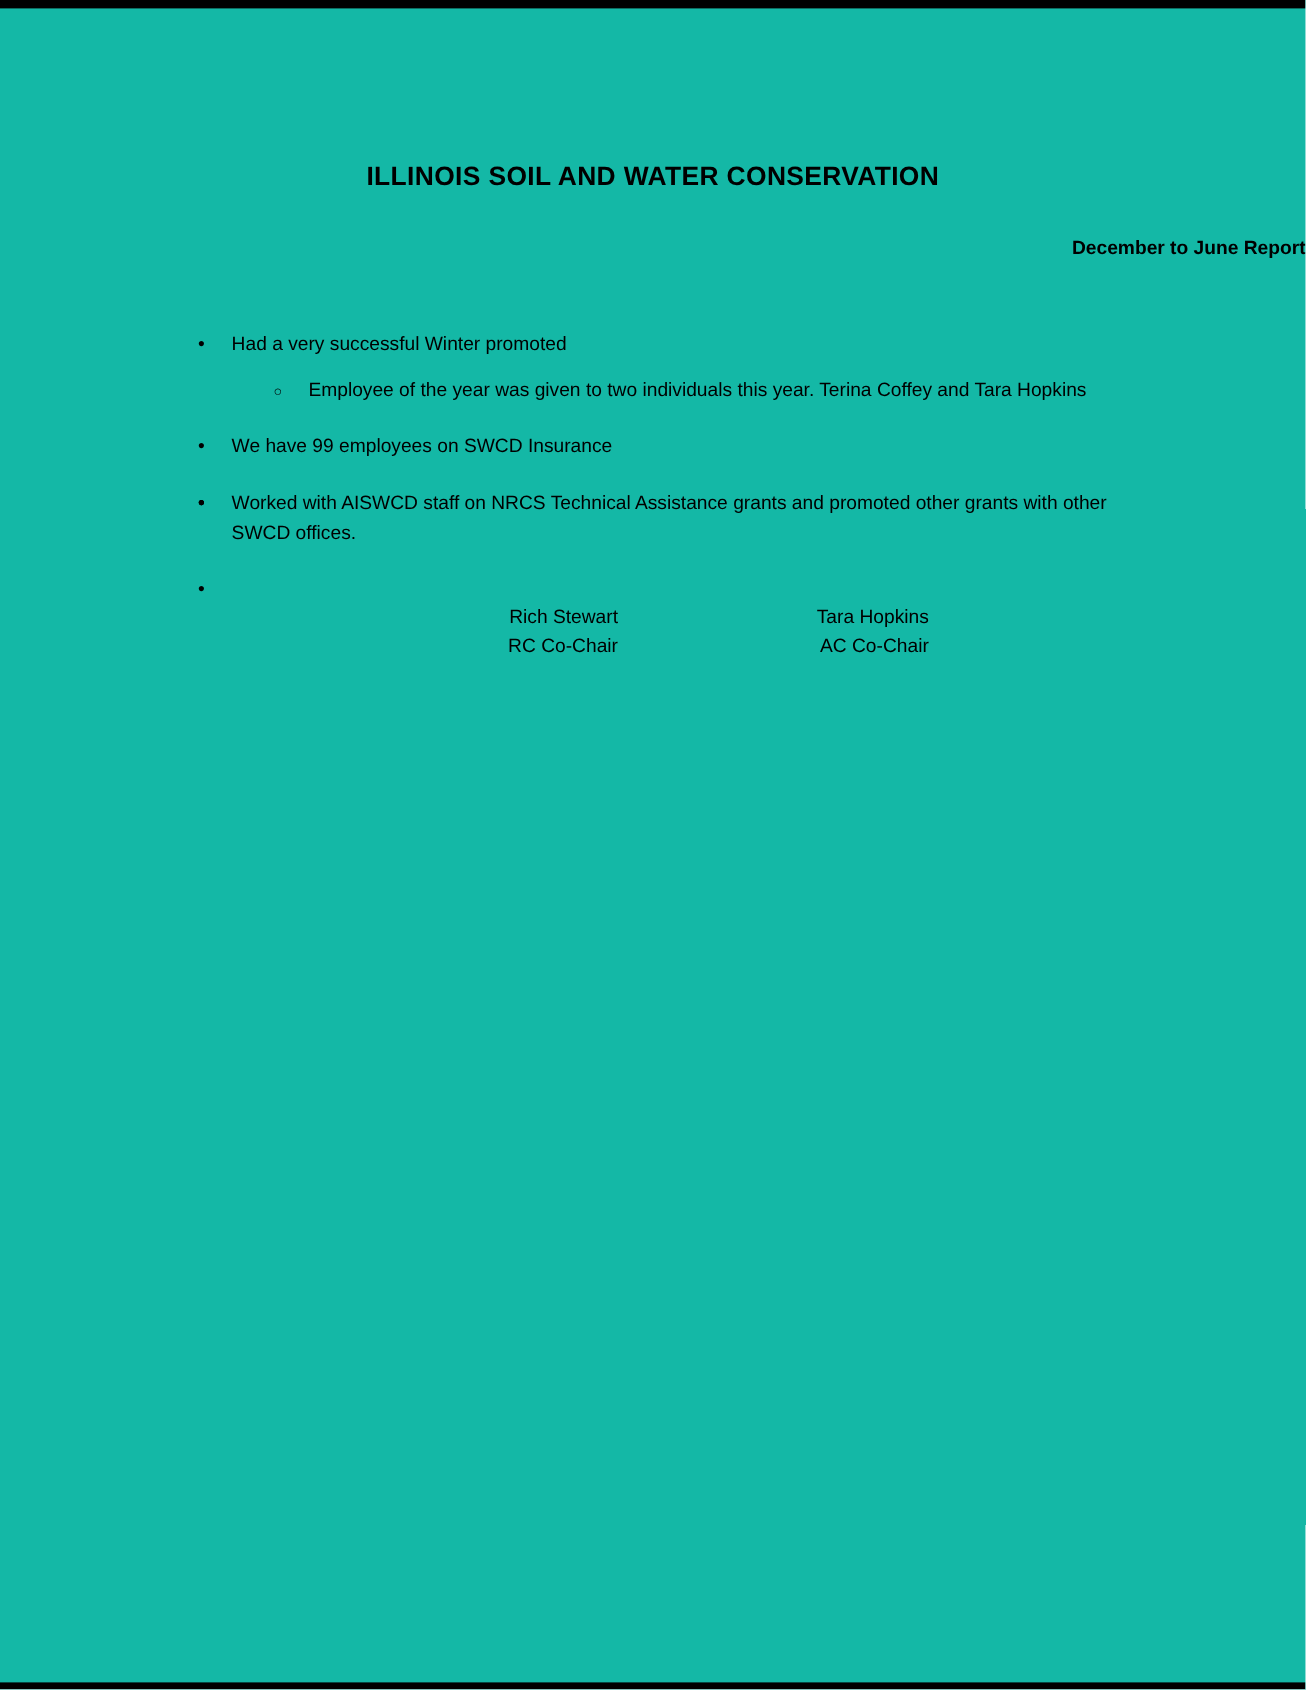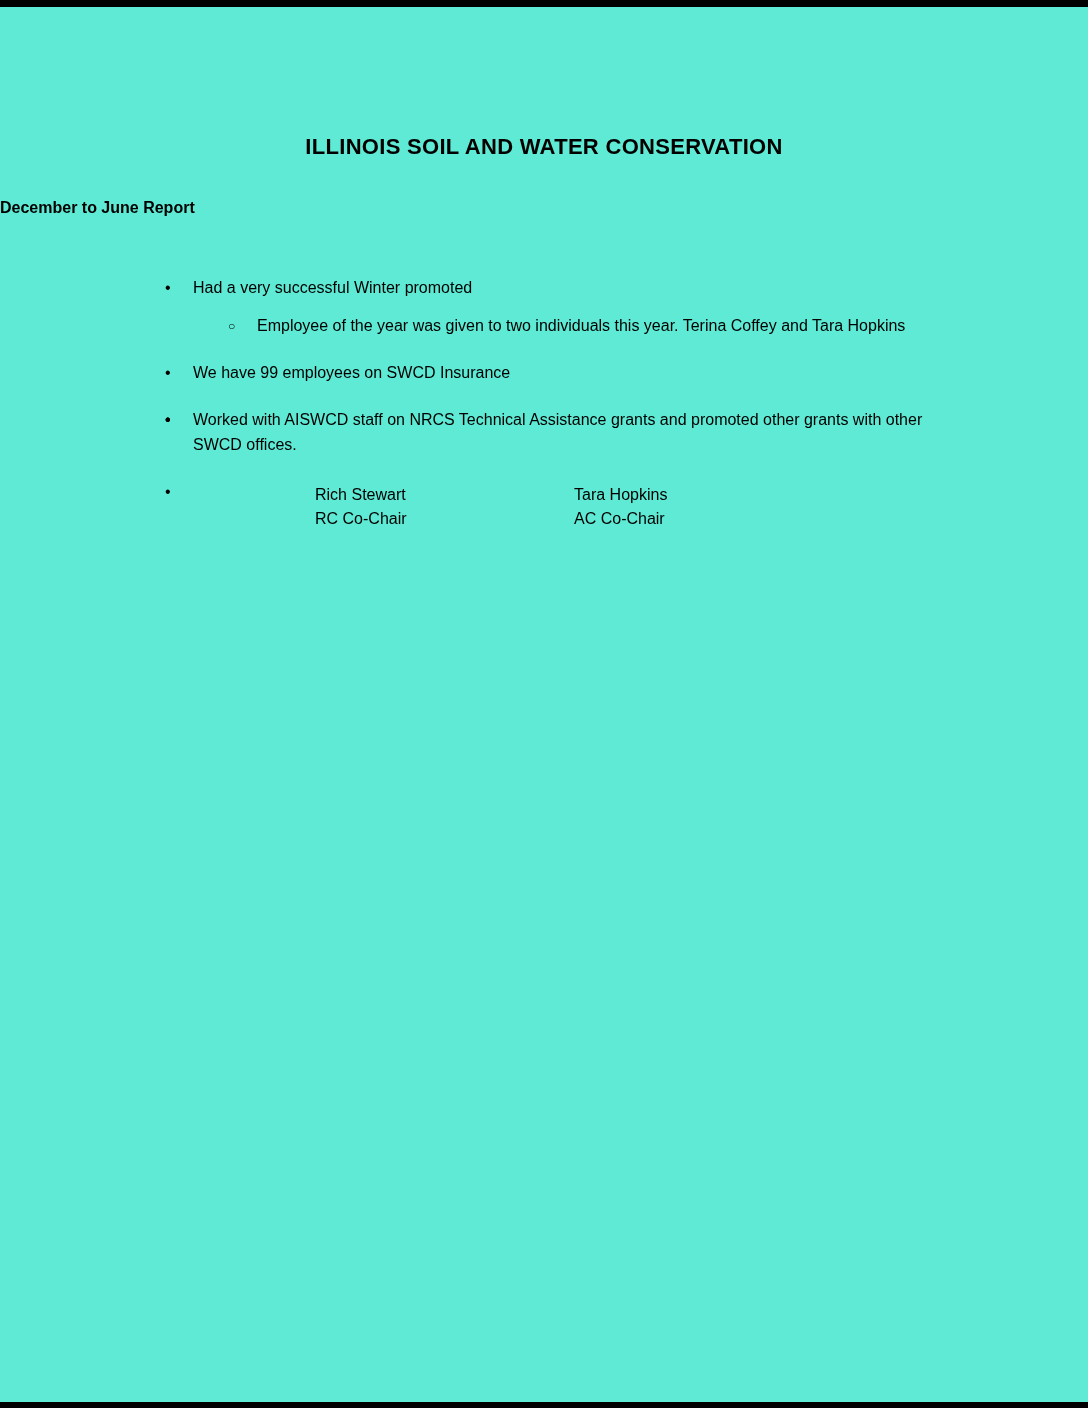--- a/index.html
+++ b/index.html
@@ -6,21 +6,21 @@
   html, body { background: #ffffff; }
   body {
     font-family: "Liberation Sans", sans-serif;
     color: #000000;
     -webkit-font-smoothing: antialiased;
   }
   .page {
     position: relative;
     width: 1088px;
     height: 1408px;
-    background: #5eead4;
+    background: #14b8a6;
     overflow: hidden;
   }
   .scan-edge {
     position: absolute;
     left: 0;
     width: 1088px;
     height: 7px;
     background: #000000;
   }
   .scan-edge.top { top: 0; }
@@ -29,21 +29,21 @@
   .title {
     margin-top: 128px;
     text-align: center;
     font-size: 22px;
     font-weight: 700;
     line-height: 37px;
     letter-spacing: 0.3px;
   }
   .subtitle {
     margin-top: 34px;
-    text-align: left;
+    text-align: right;
     font-size: 16px;
     font-weight: 700;
   }
 
   ul.bullets {
     list-style: none;
     margin-top: 58px;
     margin-left: 165px;
     width: 788px;
     font-size: 16px;
@@ -85,21 +85,22 @@
   .signatures {
     display: flex;
     margin-left: 315px;
     margin-top: 26px;
     gap: 59px;
     font-size: 16px;
     line-height: 24px;
   }
   .sig {
     width: 200px;
-    text-align: left;
+    text-align: right;
+    margin-top: 20px;
   }
 </style>
 </head>
 <body>
 
 <div class="page">
 
   <div class="scan-edge top"></div>
 
   <h1 class="title">

